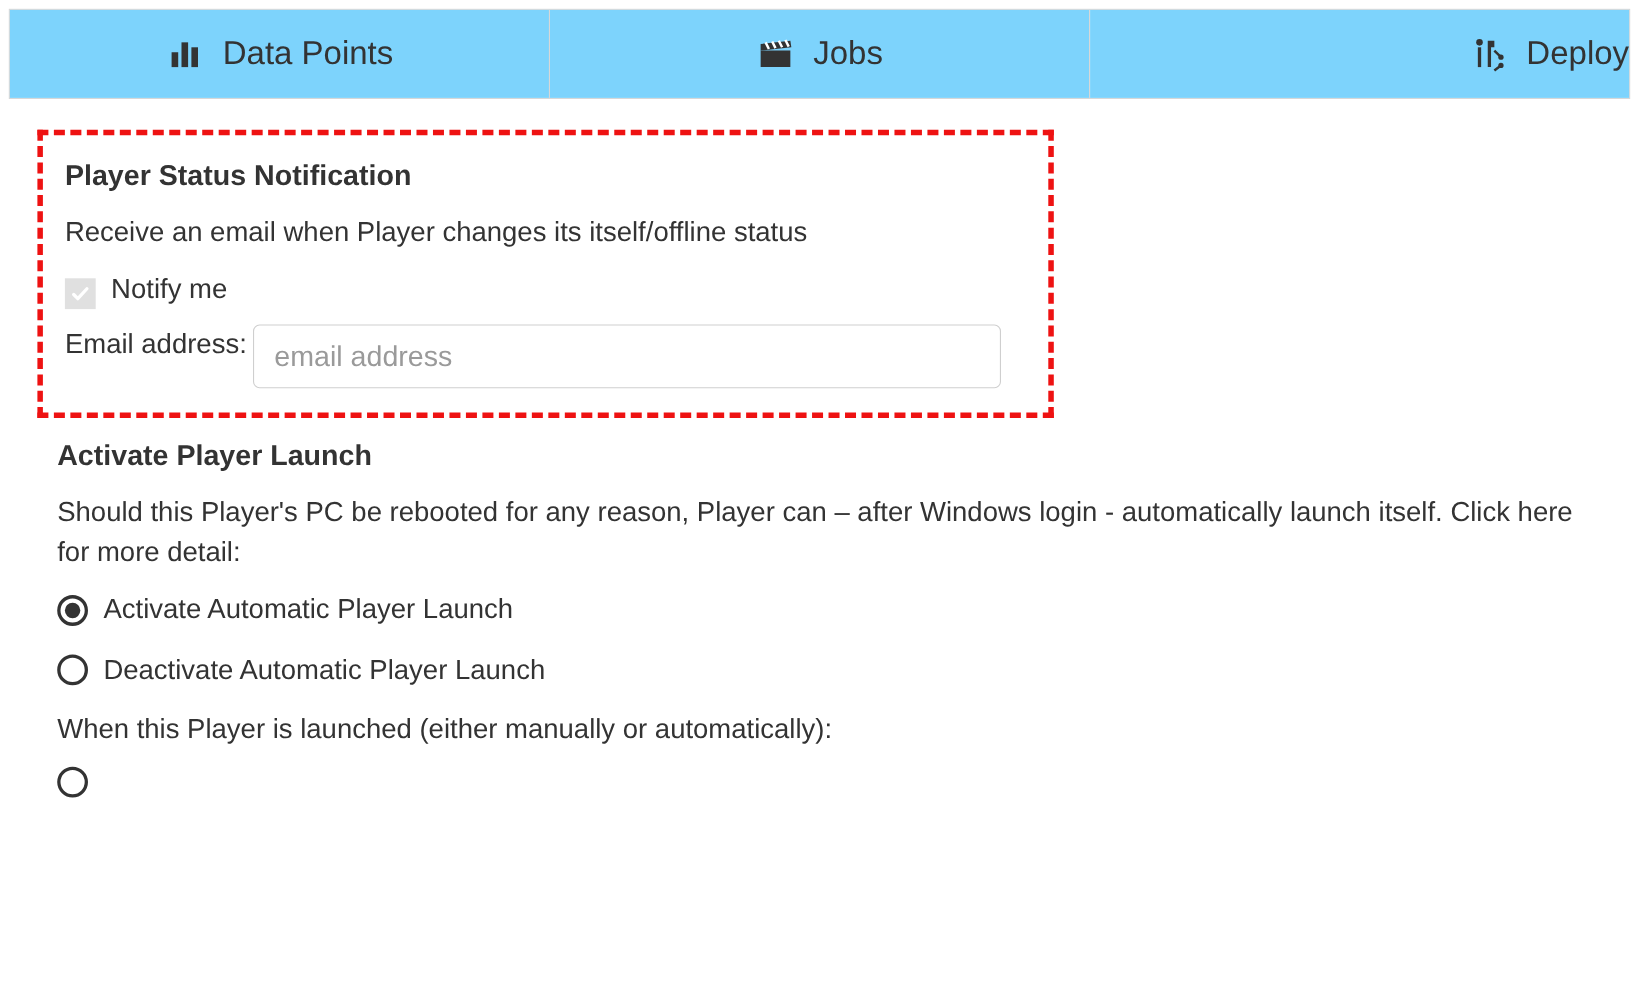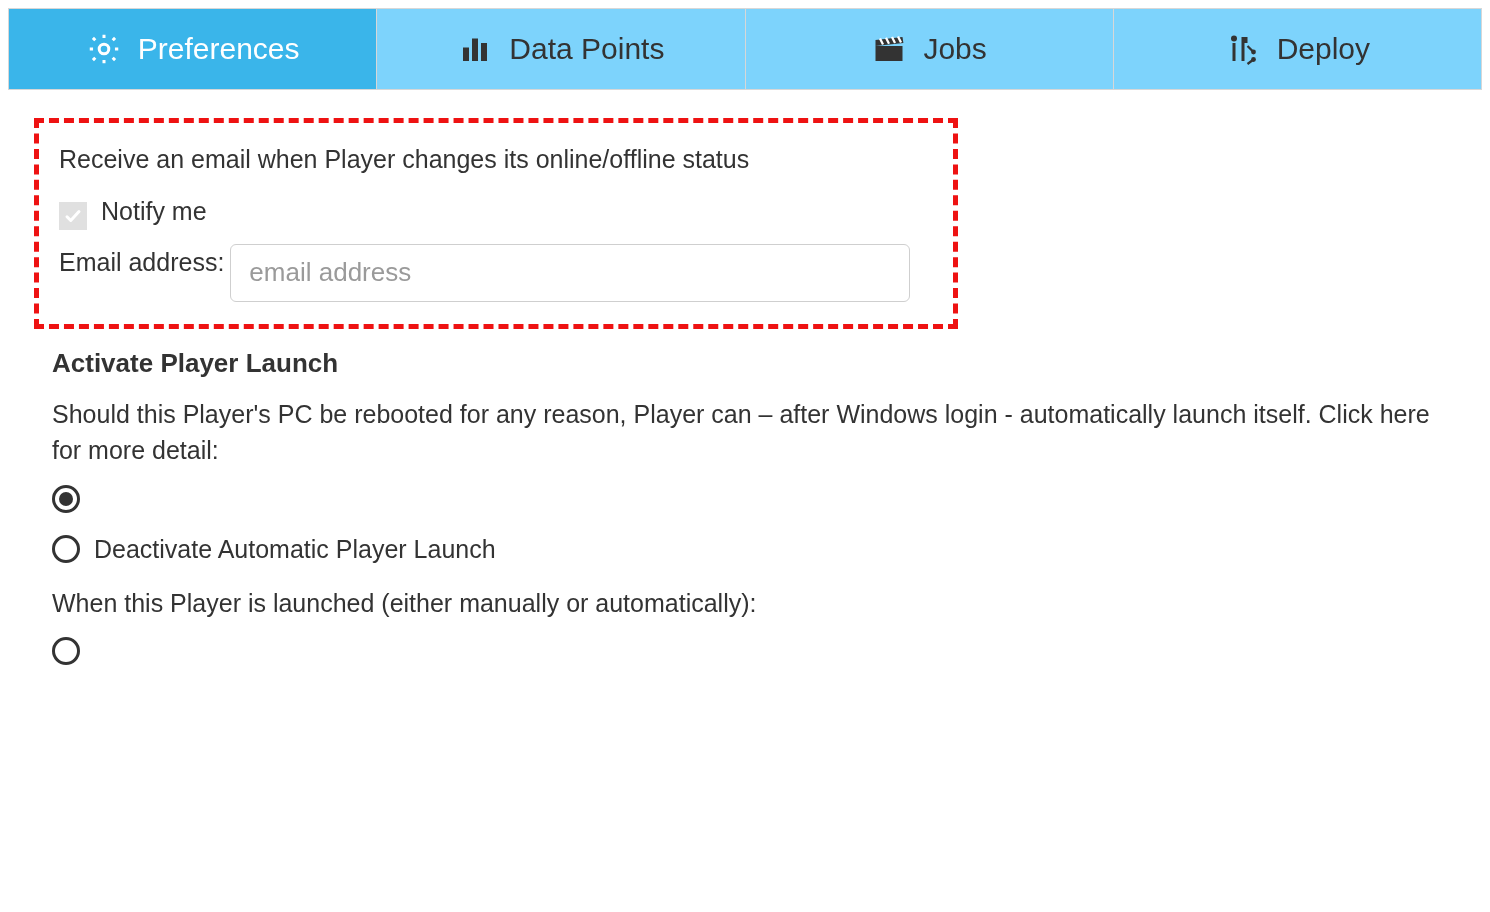--- a/index.html
+++ b/index.html
@@ -21,21 +21,21 @@
     justify-content: center;
     gap: 16px;
     height: 80px;
     border-right: 1px solid #d7d7d7;
     background: #7dd3fc;
     cursor: pointer;
     font-size: 30px;
     color: #333333;
     font-weight: 300;
   }
-  .tab:last-child { border-right: none; }
+  .tab:last-child { border-right: none; justify-content: flex-end; }
   .tab.active {
     background: #3ab5ea;
     color: #ffffff;
   }
   .tab .icon { display: inline-flex; align-items: center; justify-content: center; }
   .tab .icon svg { display: block; }
 
   .content {
     padding: 28px 52px 20px 52px;
     font-size: 25px;
@@ -112,29 +112,20 @@
     content: "";
     width: 14px; height: 14px;
     background: #333333;
     border-radius: 50%;
   }
 </style>
 </head>
 <body>
 
 <div class="tabs">
-  <div class="tab active">
-    <span class="icon">
-      <svg width="36" height="36" viewBox="0 0 24 24" fill="none" stroke="#ffffff" stroke-width="2">
-        <circle cx="12" cy="12" r="3.2"></circle>
-        <path d="M12 2.5v2.2M12 19.3v2.2M4.6 4.6l1.6 1.6M17.8 17.8l1.6 1.6M2.5 12h2.2M19.3 12h2.2M4.6 19.4l1.6-1.6M17.8 6.2l1.6-1.6"></path>
-      </svg>
-    </span>
-    <span>Preferences</span>
-  </div>
   <div class="tab">
     <span class="icon">
       <svg width="36" height="36" viewBox="0 0 24 24" fill="#333333">
         <rect x="4" y="11" width="4" height="9"></rect>
         <rect x="10" y="5" width="4" height="15"></rect>
         <rect x="16" y="8" width="4" height="12"></rect>
       </svg>
     </span>
     <span>Data Points</span>
   </div>
@@ -159,40 +150,42 @@
         <path d="M15 10l4 4M15 22l4-3" stroke="#333" stroke-width="1.5" fill="none"></path>
       </svg>
     </span>
     <span>Deploy</span>
   </div>
 </div>
 
 <div class="content">
 
   <div class="highlight-box">
-    <p class="desc">Receive an email when Player changes its online/offline status</p>
+    <h3>Player Status Notification</h3>
+    <p class="desc">Receive an email when Player changes its itself/offline status</p>
     <div class="check-row">
       <span class="check">
         <svg viewBox="0 0 24 24" fill="none" stroke="#ffffff" stroke-width="4" stroke-linecap="round" stroke-linejoin="round">
           <polyline points="4 13 9 18 20 6"></polyline>
         </svg>
       </span>
       <span>Notify me</span>
     </div>
     <div class="email-row">
       <span>Email address:</span>
       <input type="text" placeholder="email address" style="">
     </div>
   </div>
 
   <div class="section">
     <h3>Activate Player Launch</h3>
     <p class="desc">Should this Player's PC be rebooted for any reason, Player can – after Windows login - automatically launch itself. Click here for more detail:</p>
     <div class="radio-row">
       <span class="radio selected"></span>
+      <span>Activate Automatic Player Launch</span>
     </div>
     <div class="radio-row">
       <span class="radio"></span>
       <span>Deactivate Automatic Player Launch</span>
     </div>
   </div>
 
   <div class="section">
     <p class="desc">When this Player is launched (either manually or automatically):</p>
     <div class="radio-row">

